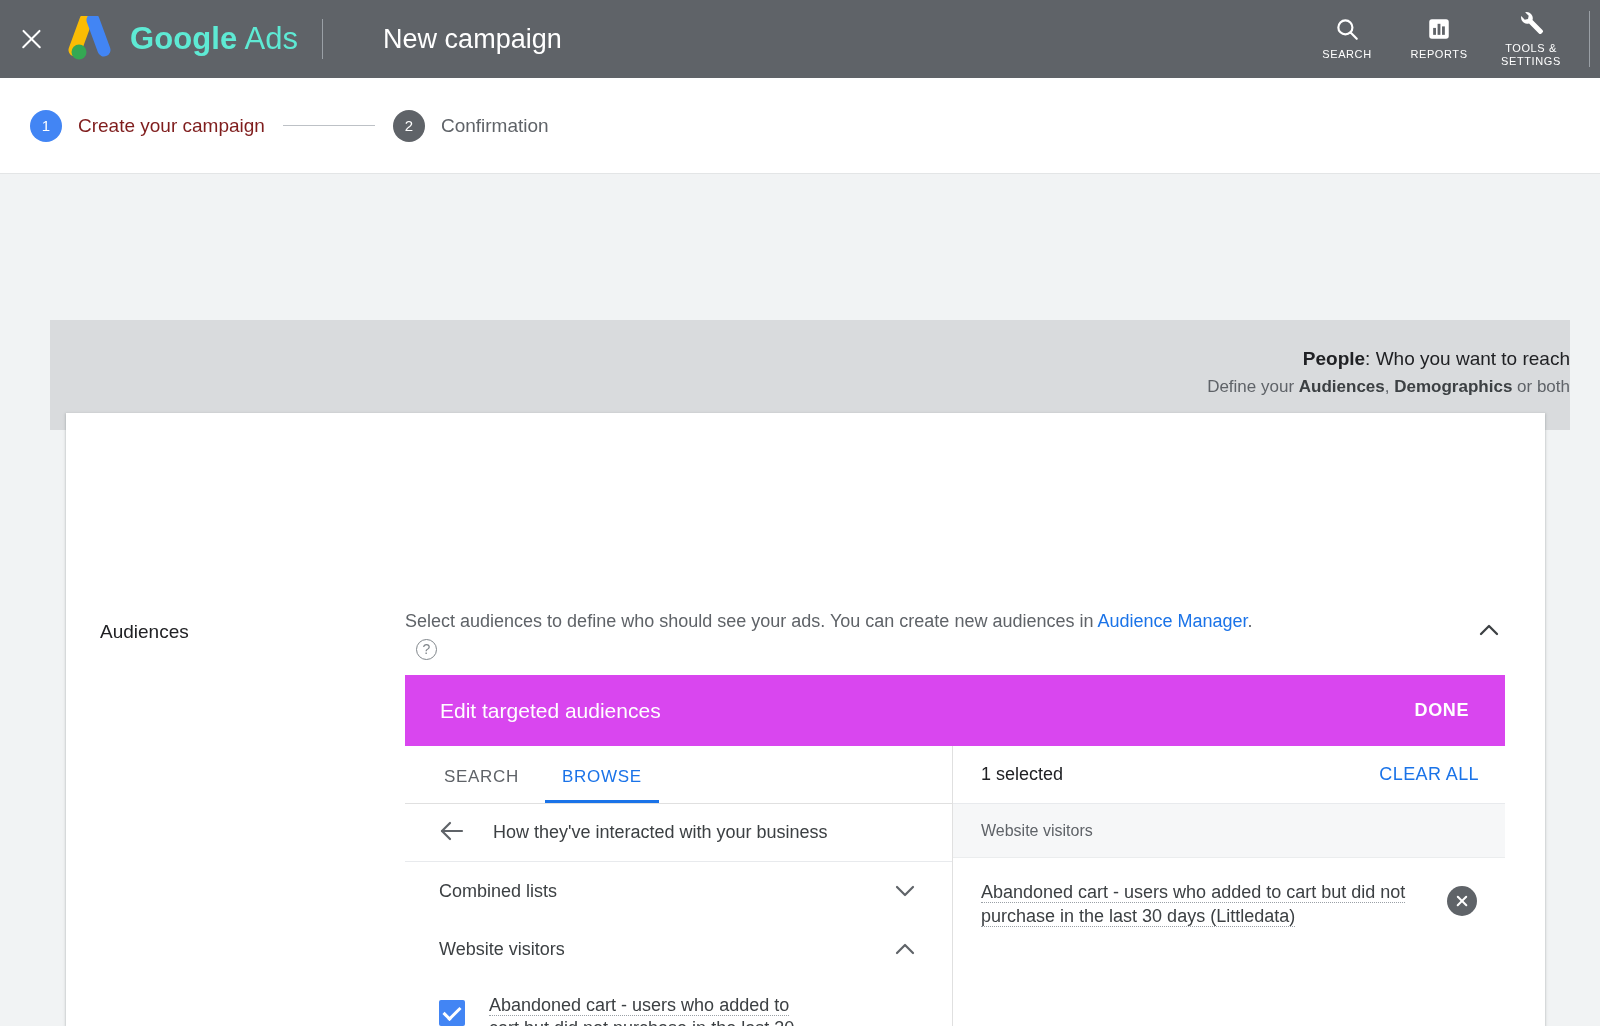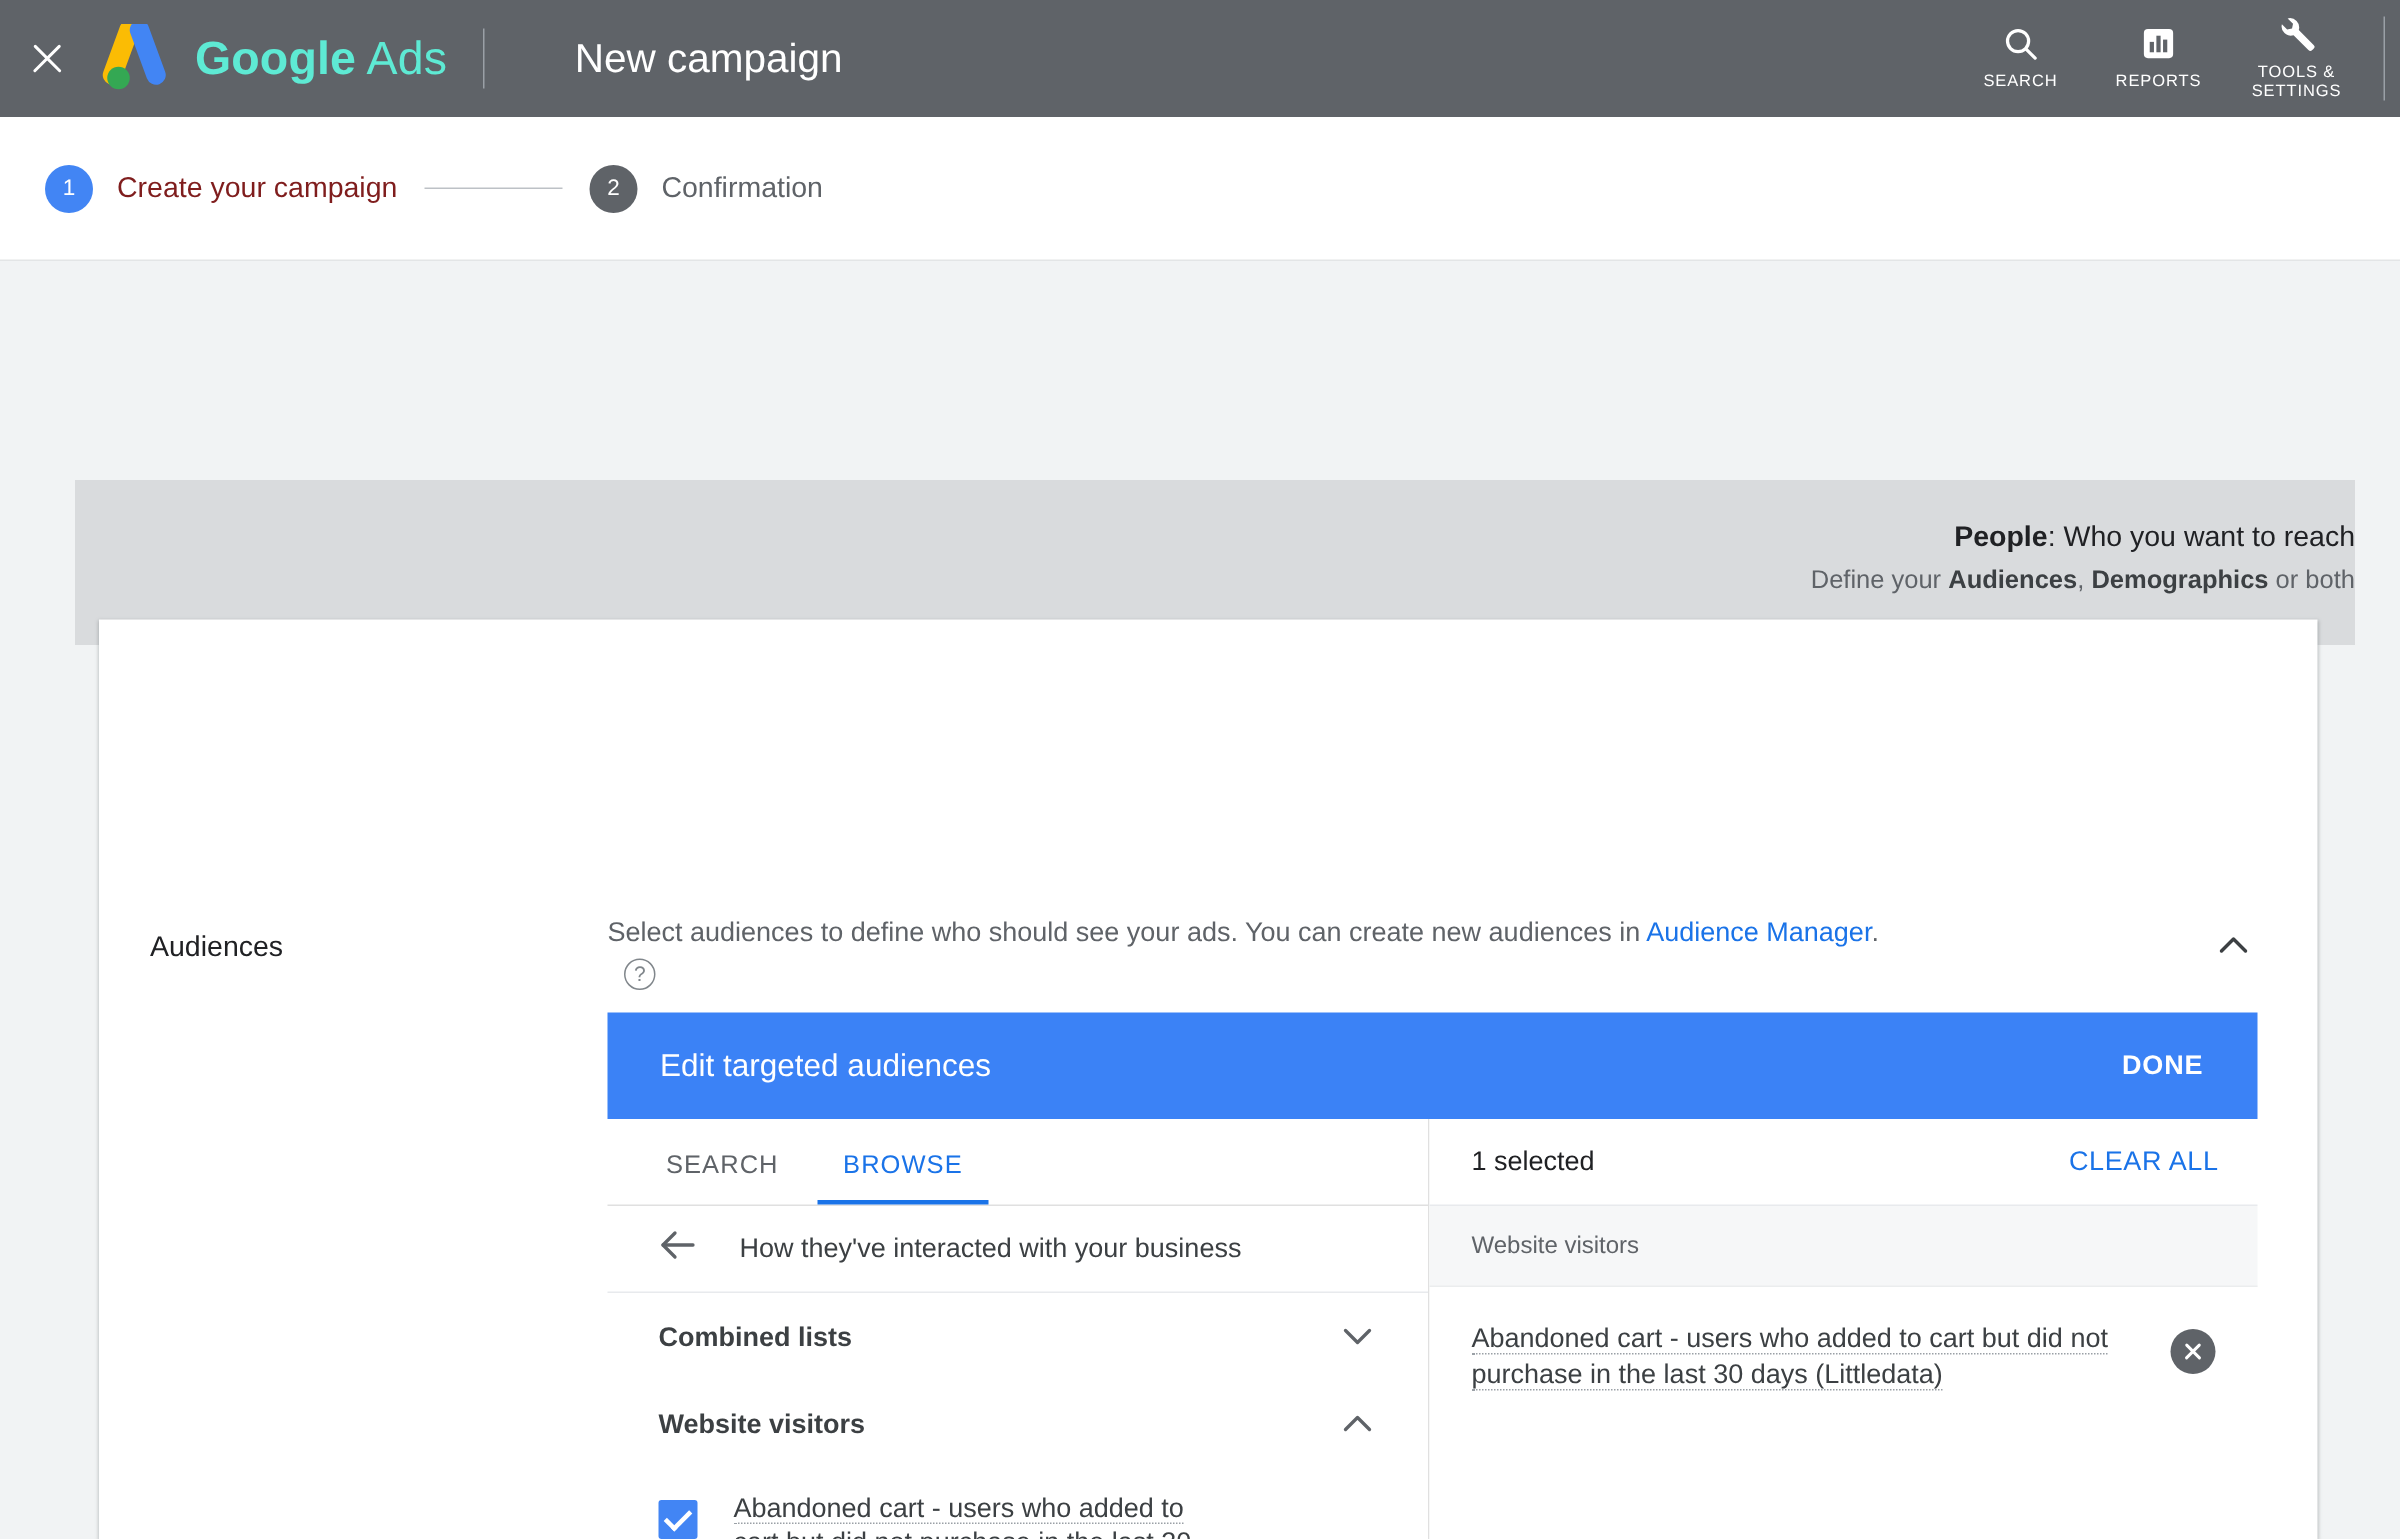--- a/index.html
+++ b/index.html
@@ -130,21 +130,21 @@
     color: #80868b; font-size: 14px; line-height: 18px; text-align: center;
     font-family: "Liberation Sans", sans-serif; cursor: pointer;
   }
   .collapse-chevron {
     position: absolute; right: 42px; top: 208px; cursor: pointer;
   }
 
   
   .edit-bar {
     position: absolute; left: 339px; top: 262px; width: 1100px; height: 71px;
-    background: #3b82f6; display: flex; align-items: center; text-align: right;
+    background: #d946ef; display: flex; align-items: center; text-align: right;
   }
   .edit-bar-title { color: #fff; font-size: 21px; margin-left: 35px; }
   .edit-bar-spacer { flex: 1; }
   .edit-bar-done {
     color: #fff; font-size: 18px; font-weight: 700; letter-spacing: .6px;
     margin-right: 36px; cursor: pointer;
   }
 
   
   .picker {
@@ -173,21 +173,21 @@
     height: 58px; display: flex; align-items: center;
     border-bottom: 1px solid #e8eaed; cursor: pointer;
   }
   .back-arrow { margin-left: 34px; margin-right: 28px; flex: none; }
   .breadcrumb-text { font-size: 18px; color: #3c4043; }
 
   .group-row {
     height: 58px; display: flex; align-items: center; cursor: pointer;
     padding: 0 34px;
   }
-  .group-row .gname { font-size: 18px; color: #3c4043; flex: 1; font-weight: bold; }
+  .group-row .gname { font-size: 18px; color: #3c4043; flex: 1; }
 
   .opt-row { display: flex; align-items: flex-start; padding: 0 34px; margin-top: 6px; }
   .opt-row.first { margin-top: 2px; }
   .cbox {
     width: 26px; height: 26px; border-radius: 2px; flex: none;
     margin-top: 20px; cursor: pointer;
   }
   .cbox.on  { background: #4285f4; position: relative; }
   .cbox.on:after {
     content: ""; position: absolute; left: 8px; top: 3px;

